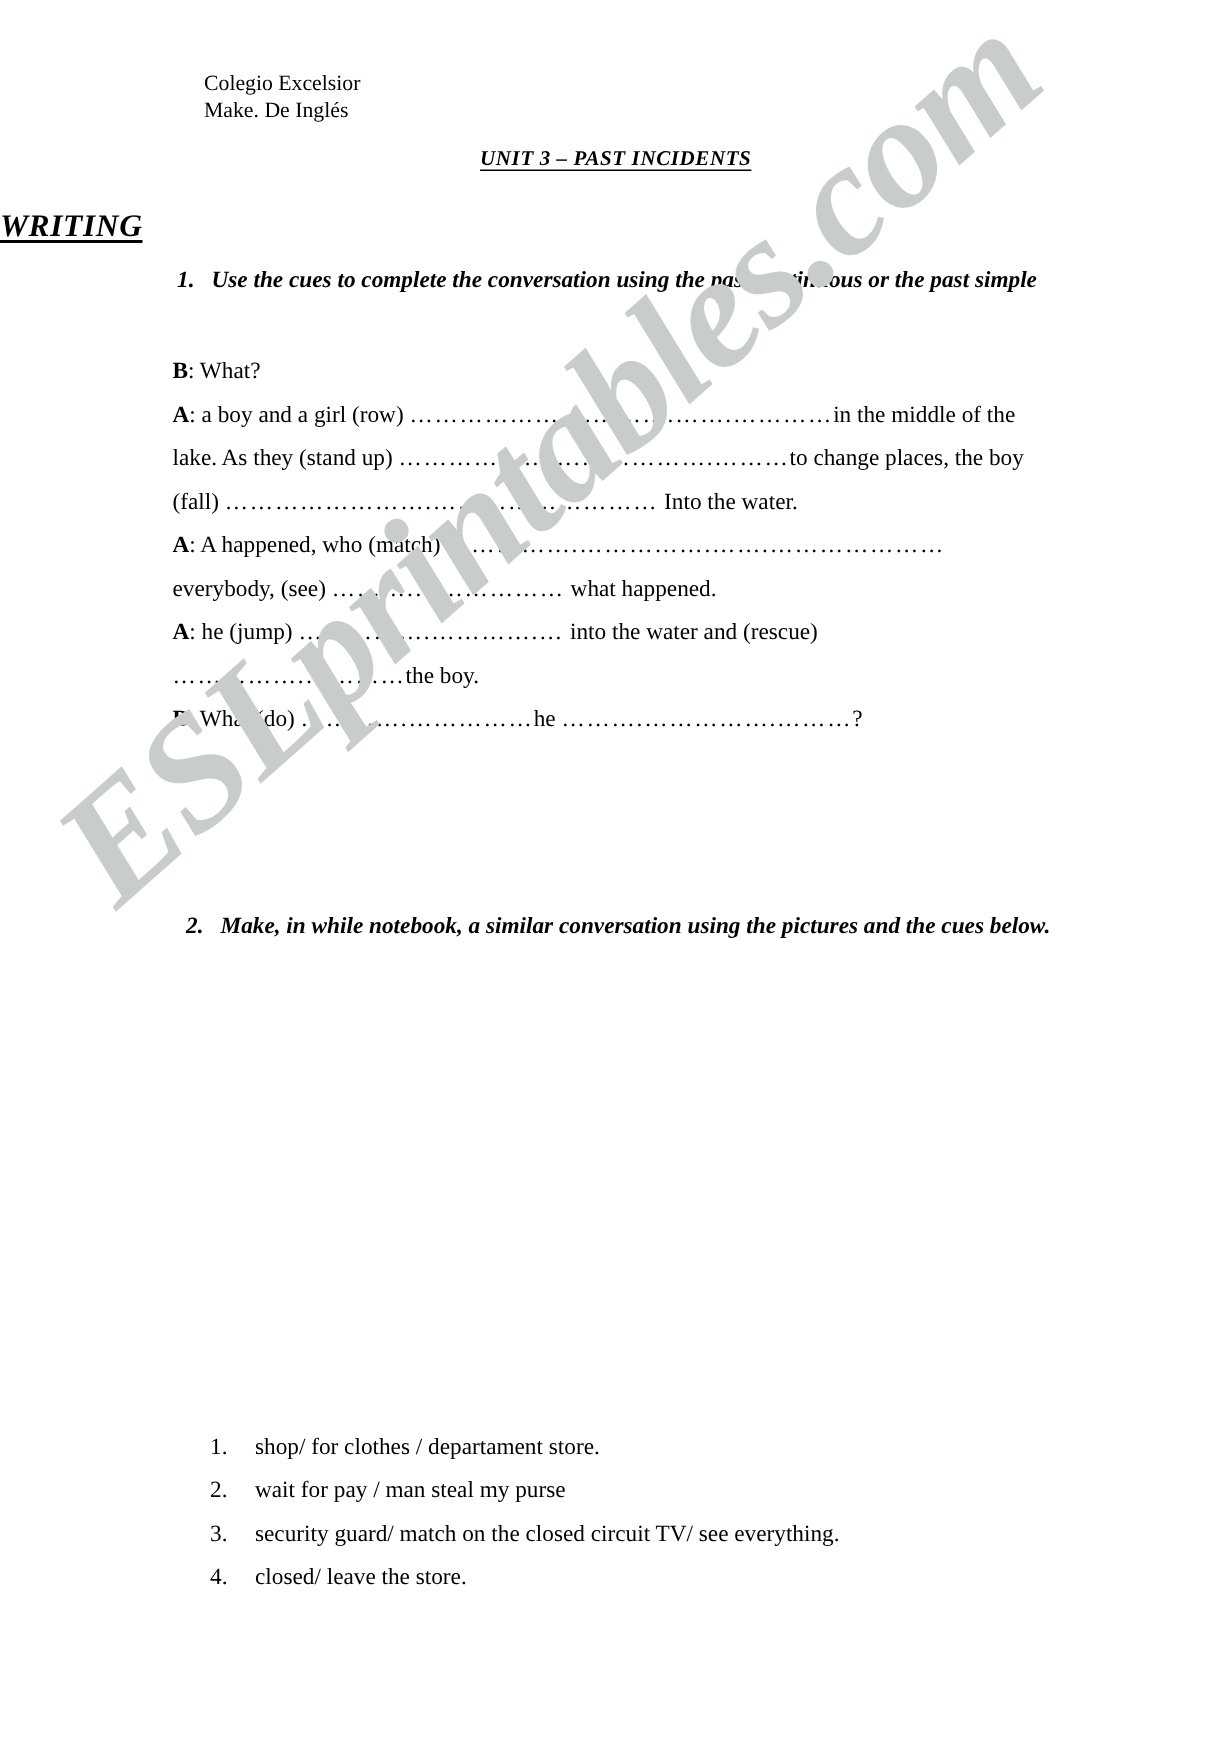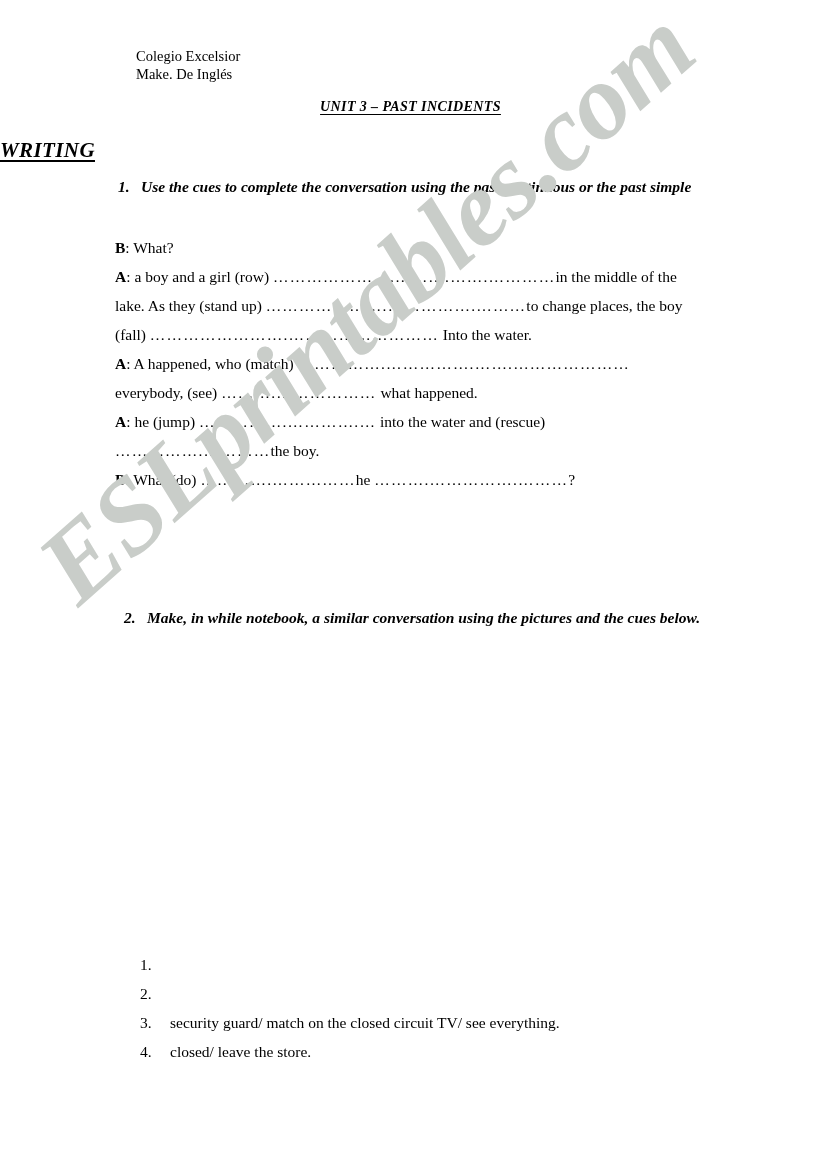--- a/index.html
+++ b/index.html
@@ -209,23 +209,25 @@
       </div>
 
     <div class="task" id="task-2">
       <span class="num">2.</span>
       <span class="body">Make, in while notebook,  a similar conversation using the pictures and the cues below.</span>
     </div>
 
     <div class="cue-list" id="cue-list">
         <div class="cue-row">
           <span class="cue-num">1.</span>
+          <span class="cue-text">shop/ for clothes / departament store.</span>
         </div>
         <div class="cue-row">
           <span class="cue-num">2.</span>
+          <span class="cue-text">wait for pay / man steal my purse</span>
         </div>
         <div class="cue-row">
           <span class="cue-num">3.</span>
           <span class="cue-text">security guard/ match on the closed circuit TV/ see everything.</span>
         </div>
         <div class="cue-row">
           <span class="cue-num">4.</span>
           <span class="cue-text">closed/ leave the store.</span>
         </div>
       </div>

